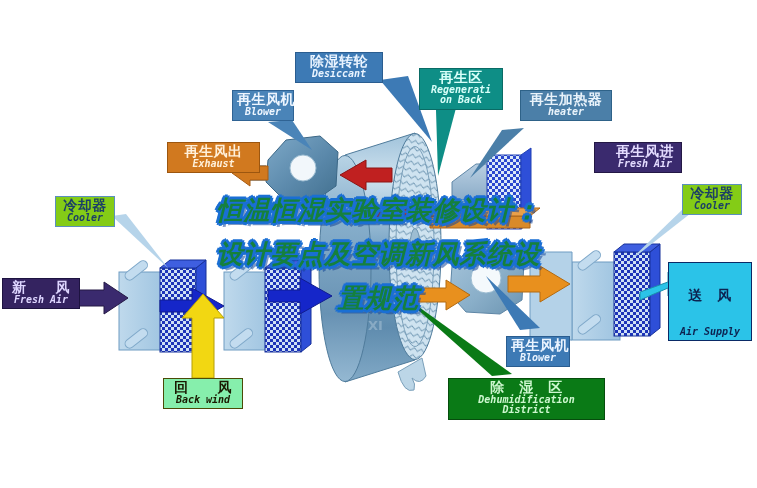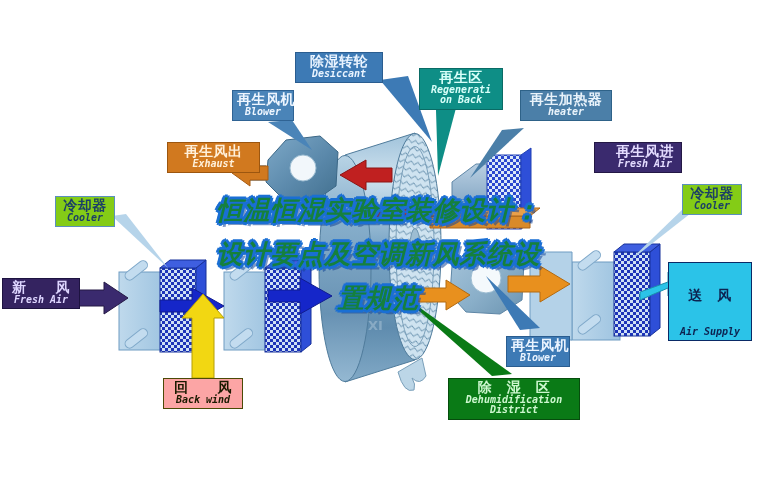--- a/index.html
+++ b/index.html
@@ -21,21 +21,21 @@
              font-weight:700;font-size:10px;letter-spacing:0px;font-style:italic;}
 
   .lb-blue    {background:#3d7ab5;border:1px solid #2a5d90;color:#eaf4ff;}
   .lb-blue2   {background:#4a84b8;border:1px solid #2f6394;color:#eef6ff;}
   .lb-steel   {background:#4b7fa8;border:1px solid #2e6288;color:#e9f3fb;}
   .lb-lightbl {background:#84cc16;border:1px solid #5b8fbe;color:#1b3f66;}
   .lb-teal    {background:#0e8e86;border:1px solid #0a6b65;color:#d8fff9;}
   .lb-purple  {background:#3a2a6e;border:1px solid #241845;color:#e4dcff;padding-left:18px;}
   .lb-purple2 {background:#342360;border:1px solid #1d1340;color:#ded6ff;}
   .lb-orange  {background:#d1791f;border:1px solid #9c560f;color:#fff0da;}
-  .lb-yellow  {background:#fca5a5;border:1px solid #4b4a06;color:#1a1a00;}
+  .lb-yellow  {background:#86efac;border:1px solid #4b4a06;color:#1a1a00;}
   .lb-green   {background:#0a7a16;border:1px solid #064d0d;color:#cdf7cf;}
   .lb-cyan    {background:#2bc3e8;border:1px solid #0a2a66;color:#0d2350;}
   .lb-cyan .cn,.lb-cyan .en{color:#0d2350;margin-top:24px;}
   .lb-yellow .cn,.lb-yellow .en{color:#1a1a00;}
 
   
   #title-overlay{position:absolute;left:0;right:0;top:188px;text-align:center;
      z-index:60;pointer-events:none;}
   #title-overlay .tline{
      font-family:"DejaVu Sans","Liberation Sans",sans-serif;
@@ -271,21 +271,21 @@
   <div class="label lb-yellow" style="left:163px;top:378px;width:80px;z-index:40">
     <span class="cn">回　　风</span>
     <span class="en">Back wind</span>
   </div>
 
   <div class="label lb-blue" style="left:506px;top:336px;width:64px;z-index:40">
     <span class="cn">再生风机</span>
     <span class="en">Blower</span>
   </div>
 
-  <div class="label lb-green" style="left:448px;top:378px;width:132px;z-index:40">
+  <div class="label lb-green" style="left:448px;top:378px;width:157px;z-index:40">
     <span class="cn">除　湿　区</span>
     <span class="en">Dehumidification</span>
     <span class="en">District</span>
   </div>
 
   <div class="label lb-cyan" style="left:668px;top:262px;width:84px;z-index:40">
     <span class="cn">送　风</span>
     <span class="en">Air Supply</span>
   </div>
 

